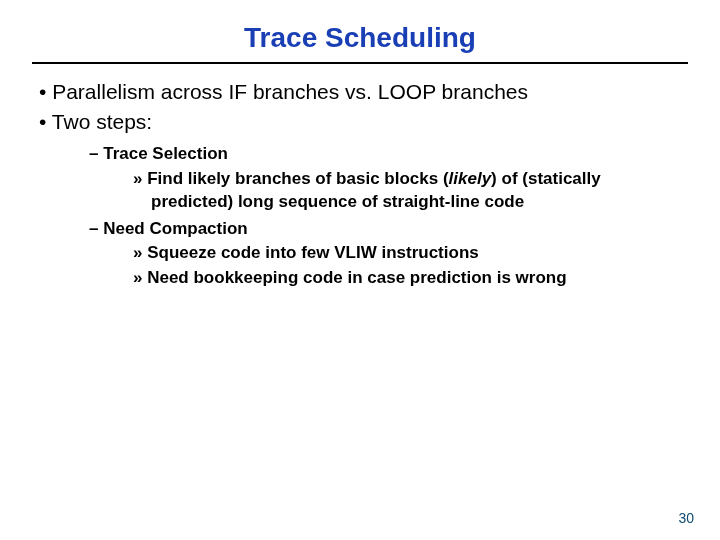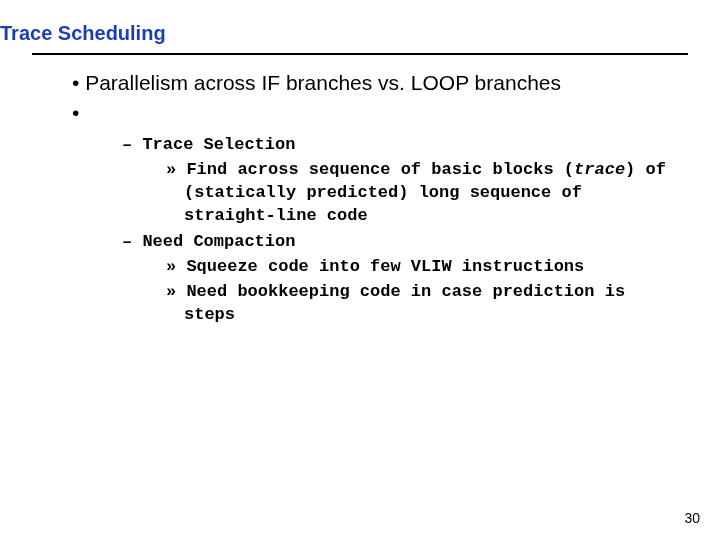--- a/index.html
+++ b/index.html
@@ -13,32 +13,33 @@
     position: relative;
     overflow: hidden;
   }
   .slide {
     width: 720px;
     height: 540px;
     position: relative;
     box-sizing: border-box;
   }
   .title {
+    text-align: center;
     font-weight: bold;
-    font-size: 20px;
+    font-size: 28px;
     padding-top: 22px;
     padding-bottom: 8px;
   }
   .rule {
     border: none;
     border-top: 2px solid #000;
     margin: 0 32px 14px 32px;
   }
   .content {
-    padding: 0 44px 0 72px;
+    padding: 0 44px 0 39px;
     margin-top: 8px;
   }
   ul.level1 {
     list-style: none;
     margin: 0;
     padding: 0;
   }
   ul.level1 > li {
     font-size: 21px;
     font-weight: normal;
@@ -47,21 +48,20 @@
     text-indent: -22px;
     margin-bottom: 2px;
   }
   ul.level1 > li::before {
     content: "• ";
   }
   ul.level2 {
     list-style: none;
     margin: 6px 0 0 0;
     padding: 0 0 0 28px;
-    font-family: Liberation Mono, monospace;
   }
   ul.level2 > li {
     font-size: 17px;
     font-weight: bold;
     line-height: 1.35;
     padding-left: 18px;
     text-indent: -18px;
     margin-bottom: 2px;
   }
   ul.level2 > li::before {
@@ -81,49 +81,50 @@
     margin-bottom: 2px;
   }
   ul.level3 > li::before {
     content: "» ";
   }
   .l3-part { font-weight: bold; }
   .l3-italic { font-style: italic; font-weight: bold; }
   .page-number {
     position: absolute;
     bottom: 14px;
-    right: 20px;
+    right: 26px;
     font-size: 14px;
-    color: #000000;
+    color: #0c4a6e;
   }
 </style>
 </head>
 <body>
 
 <div class="slide">
 
   <div class="title" style="color: rgb(26, 63, 181);">Trace Scheduling</div>
   <hr class="rule">
 
   <div class="content">
     <ul class="level1">
       <li>Parallelism across IF branches vs. LOOP branches</li>
       <li>
+        <span>Two steps:</span>
         <ul class="level2">
           <li>
             <span>Trace Selection</span>
             <ul class="level3">
-              <li><span class="l3-part">Find across sequence of basic blocks (</span><span class="l3-italic">trace</span><span class="l3-part">) of (statically predicted) long sequence of straight-line code</span></li>
+              <li><span class="l3-part">Find likely branches of basic blocks (</span><span class="l3-italic">likely</span><span class="l3-part">) of (statically predicted) long sequence of straight-line code</span></li>
             </ul>
           </li>
           <li>
             <span>Need Compaction</span>
             <ul class="level3">
               <li>Squeeze code into few VLIW instructions</li>
-              <li>Need bookkeeping code in case prediction is steps</li>
+              <li>Need bookkeeping code in case prediction is wrong</li>
             </ul>
           </li>
         </ul>
       </li>
     </ul>
   </div>
 
   <div class="page-number">30</div>
 </div>
 

